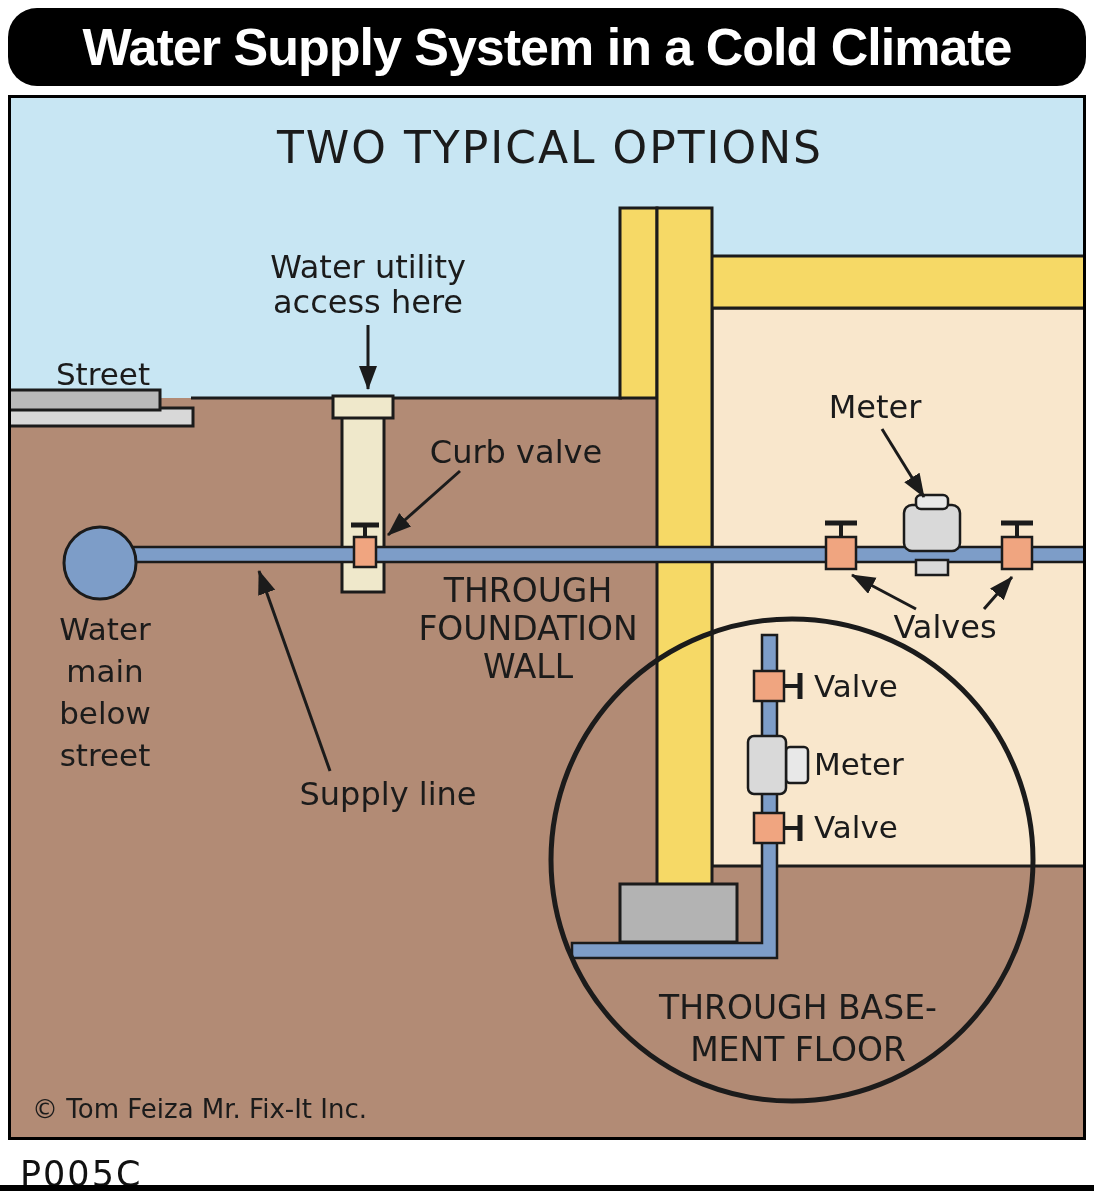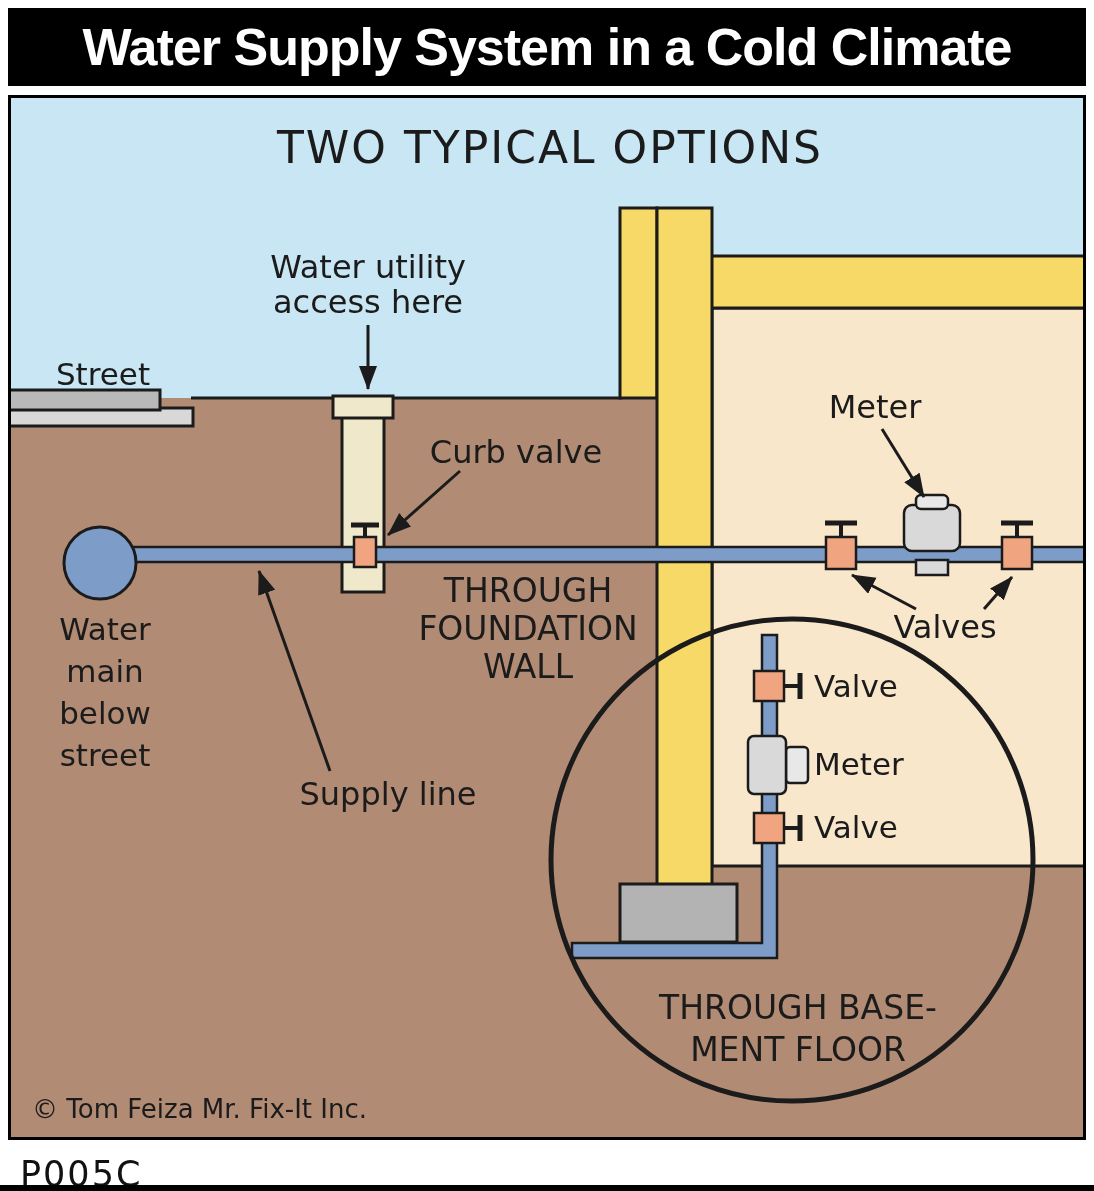--- a/index.html
+++ b/index.html
@@ -1,19 +1,19 @@
 <!DOCTYPE html>
 <html><head>
 <meta charset="utf-8">
 <style>
   html,body{margin:0;padding:0;background:#ffffff;}
   .page{position:relative;width:1094px;height:1191px;background:#ffffff;overflow:hidden;
         font-family:"DejaVu Sans","Liberation Sans",sans-serif;}
   .title-bar{position:absolute;left:8px;top:8px;width:1078px;height:78px;background:#000000;
-             display:flex;align-items:center;justify-content:center;}
+             display:flex;align-items:center;justify-content:center;border-radius:29px;}
   .title-bar span{color:#ffffff;font-family:"Liberation Sans","DejaVu Sans",sans-serif;
                   font-weight:700;font-size:52px;letter-spacing:-1px;white-space:nowrap;}
   .panel{position:absolute;left:8px;top:95px;width:884px;height:1045px;}
   .panel svg{display:block;}
   .code{position:absolute;left:20px;top:1146px;font-size:35px;letter-spacing:2px;color:#111;
         font-family:"DejaVu Sans","Liberation Sans",sans-serif;margin-top:8px;}
   .bottom-bar{position:absolute;left:0;bottom:0;width:1094px;height:6px;background:#000000;}
   text{fill:#1b1b1b;font-family:"DejaVu Sans","Liberation Sans",sans-serif;}
 </style>
 </head>

